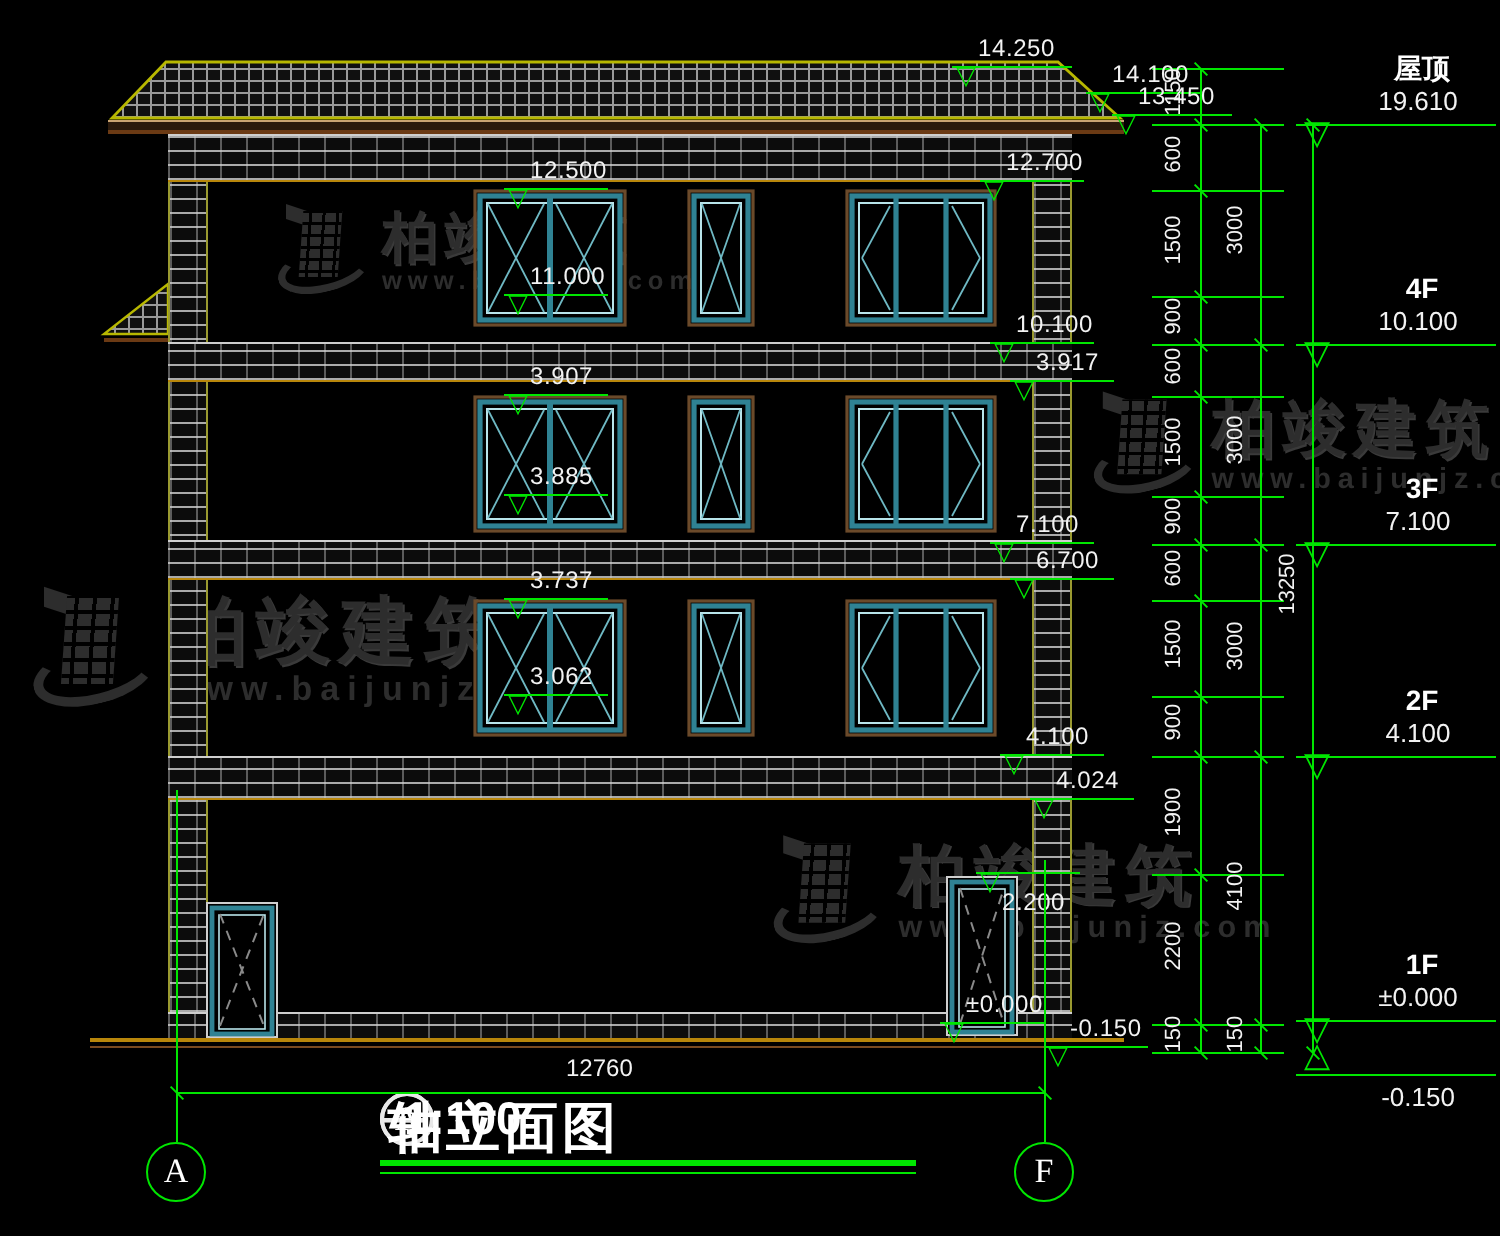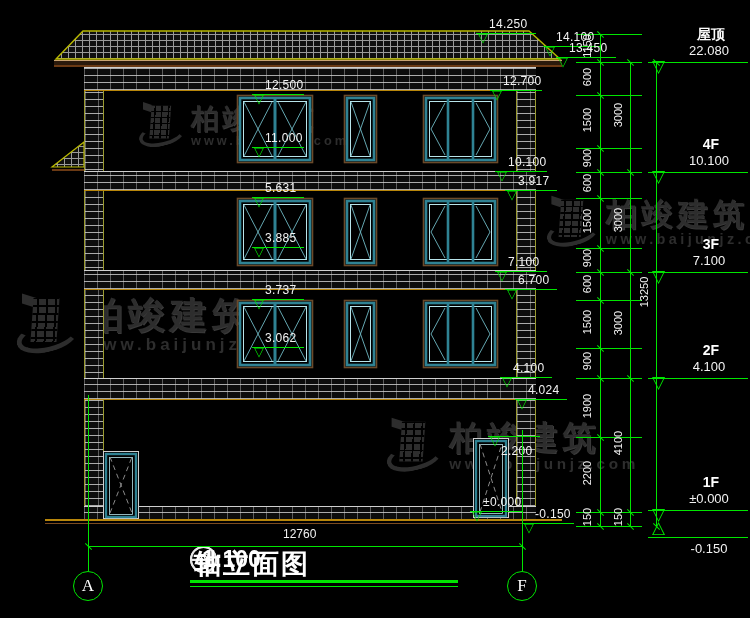--- a/index.html
+++ b/index.html
@@ -274,21 +274,21 @@
       <div class="dimtxt rot" style="left: 564px; top: 511px;">150</div>
       <div class="dimtxt rot" style="left: 595px; top: 109px;">3000</div>
       <div class="dimtxt rot" style="left: 595px; top: 214px;">3000</div>
       <div class="dimtxt rot" style="left: 595px; top: 317px;">3000</div>
       <div class="dimtxt rot" style="left: 595px; top: 437px;">4100</div>
       <div class="dimtxt rot" style="left: 595px; top: 511px;">150</div>
       <div class="dimtxt rot" style="left: 621px; top: 286px;">13250</div>
       <div class="gline" style="left: 648px; top: 62px; width: 100px; height: 1px;"></div>
       <div class="tri" style="left: 652px; top: 60px; font-size: 17px;">▽</div>
       <div class="floor-name" style="left: 676px; top: 26px;">屋顶</div>
-      <div class="floor-val" style="left: 670px; top: 43px;">22.080</div>
+      <div class="floor-val" style="left: 670px; top: 43px;">19.610</div>
       <div class="gline" style="left: 648px; top: 172px; width: 100px; height: 1px;"></div>
       <div class="tri" style="left: 652px; top: 170px; font-size: 17px;">▽</div>
       <div class="floor-name" style="left: 676px; top: 136px;">4F</div>
       <div class="floor-val" style="left: 670px; top: 153px;">10.100</div>
       <div class="gline" style="left: 648px; top: 272px; width: 100px; height: 1px;"></div>
       <div class="tri" style="left: 652px; top: 270px; font-size: 17px;">▽</div>
       <div class="floor-name" style="left: 676px; top: 236px;">3F</div>
       <div class="floor-val" style="left: 670px; top: 253px;">7.100</div>
       <div class="gline" style="left: 648px; top: 378px; width: 100px; height: 1px;"></div>
       <div class="tri" style="left: 652px; top: 376px; font-size: 17px;">▽</div>
@@ -313,21 +313,21 @@
       <div class="tri" style="left: 558px; top: 55px;">▽</div>
       <div class="lvltxt" style="left: 569px; top: 41px;">13.450</div>
       <div class="gline" style="left: 252px; top: 94px; width: 52px; height: 1px;"></div>
       <div class="tri" style="left: 254px; top: 92px;">▽</div>
       <div class="lvltxt" style="left: 265px; top: 78px;">12.500</div>
       <div class="gline" style="left: 252px; top: 147px; width: 52px; height: 1px;"></div>
       <div class="tri" style="left: 254px; top: 145px;">▽</div>
       <div class="lvltxt" style="left: 265px; top: 131px;">11.000</div>
       <div class="gline" style="left: 252px; top: 197px; width: 52px; height: 1px;"></div>
       <div class="tri" style="left: 254px; top: 195px;">▽</div>
-      <div class="lvltxt" style="left: 265px; top: 181px;">5.631</div>
+      <div class="lvltxt" style="left: 265px; top: 181px;">3.907</div>
       <div class="gline" style="left: 252px; top: 247px; width: 52px; height: 1px;"></div>
       <div class="tri" style="left: 254px; top: 245px;">▽</div>
       <div class="lvltxt" style="left: 265px; top: 231px;">3.885</div>
       <div class="gline" style="left: 252px; top: 299px; width: 52px; height: 1px;"></div>
       <div class="tri" style="left: 254px; top: 297px;">▽</div>
       <div class="lvltxt" style="left: 265px; top: 283px;">3.737</div>
       <div class="gline" style="left: 252px; top: 347px; width: 52px; height: 1px;"></div>
       <div class="tri" style="left: 254px; top: 345px;">▽</div>
       <div class="lvltxt" style="left: 265px; top: 331px;">3.062</div>
       <div class="gline" style="left: 490px; top: 90px; width: 52px; height: 1px;"></div>

